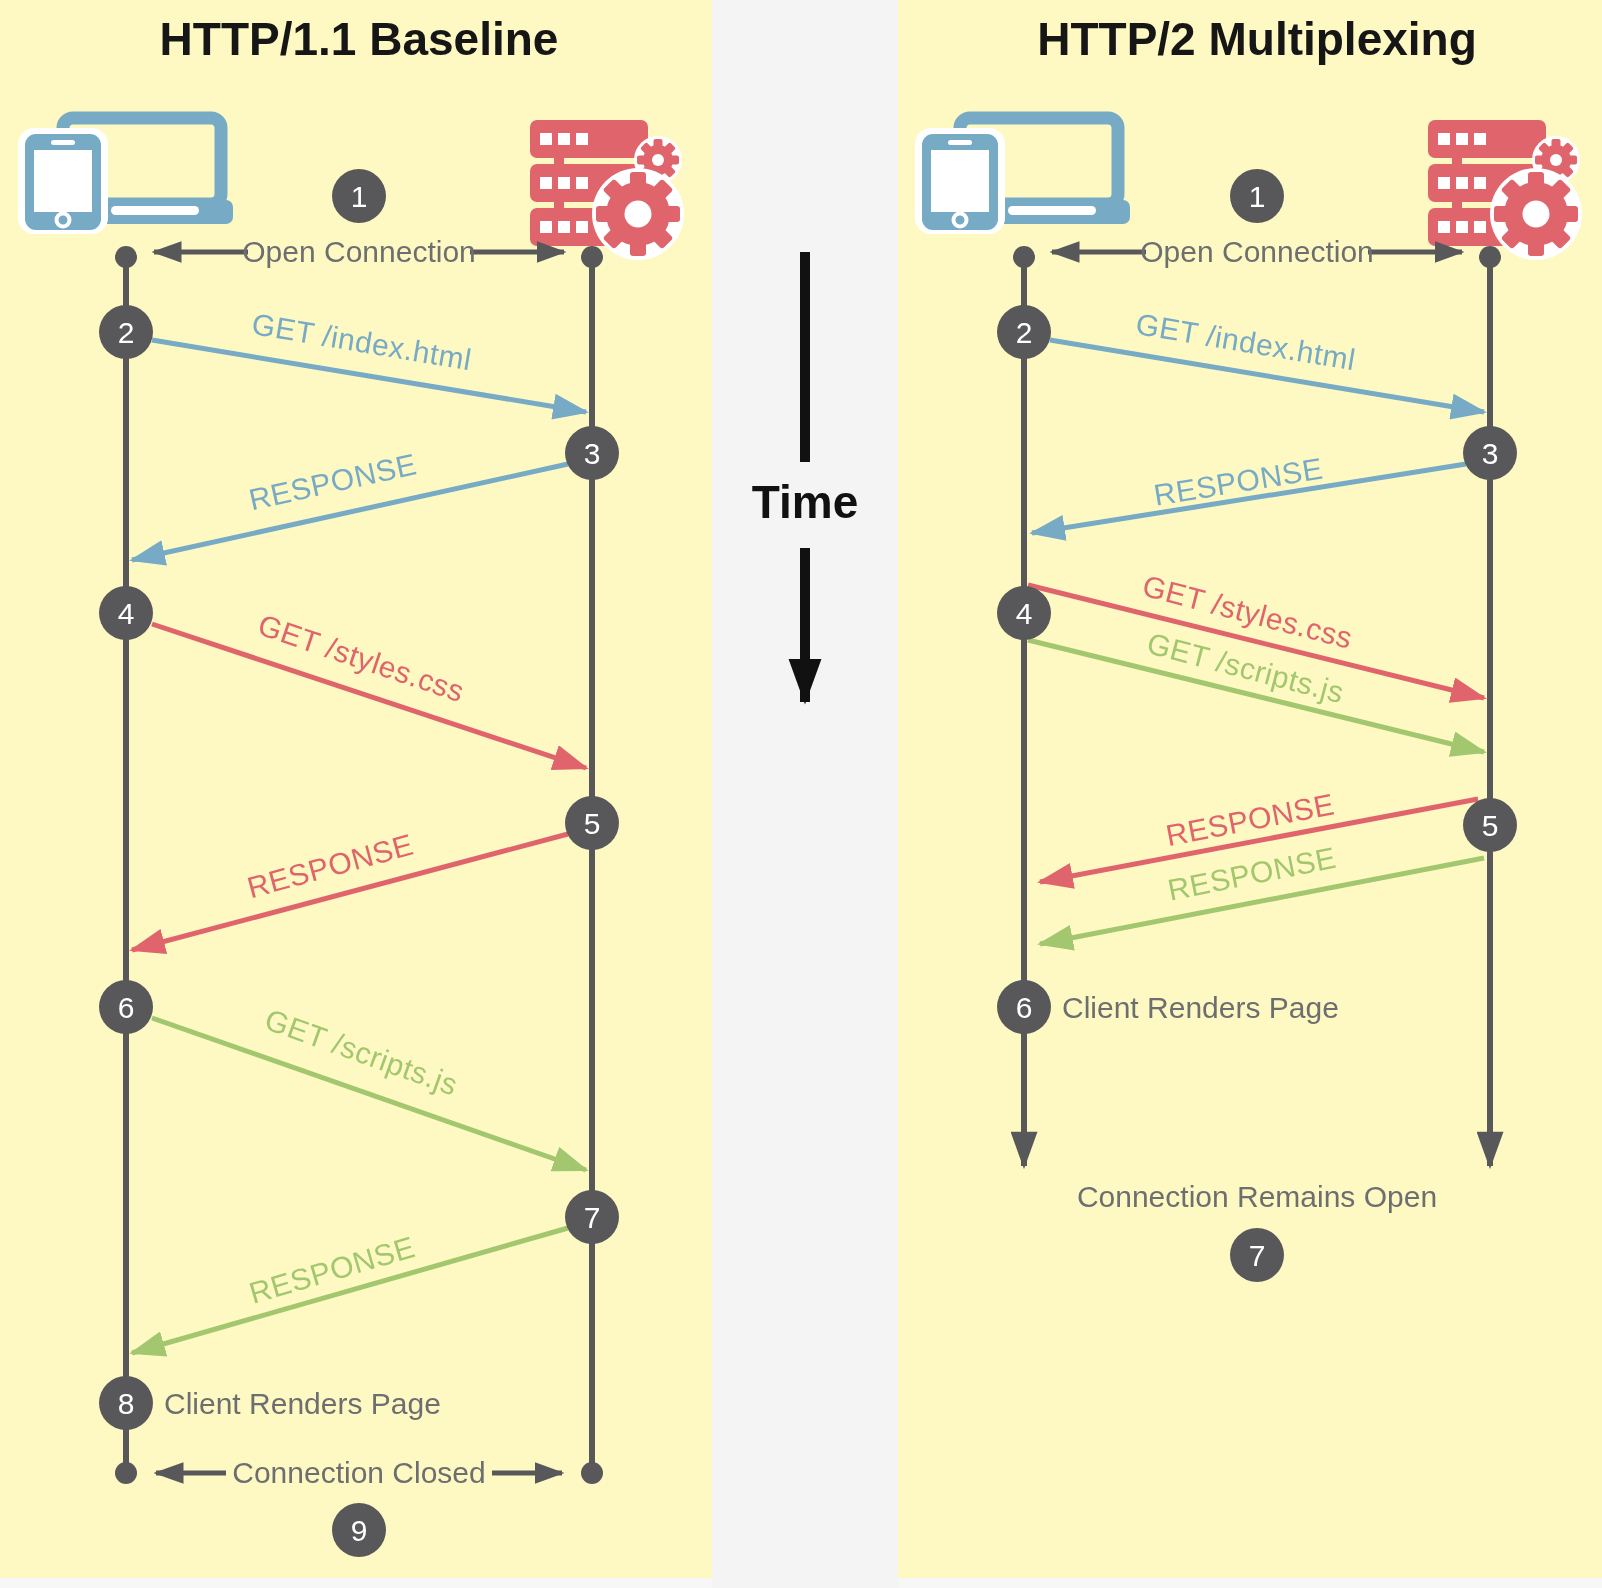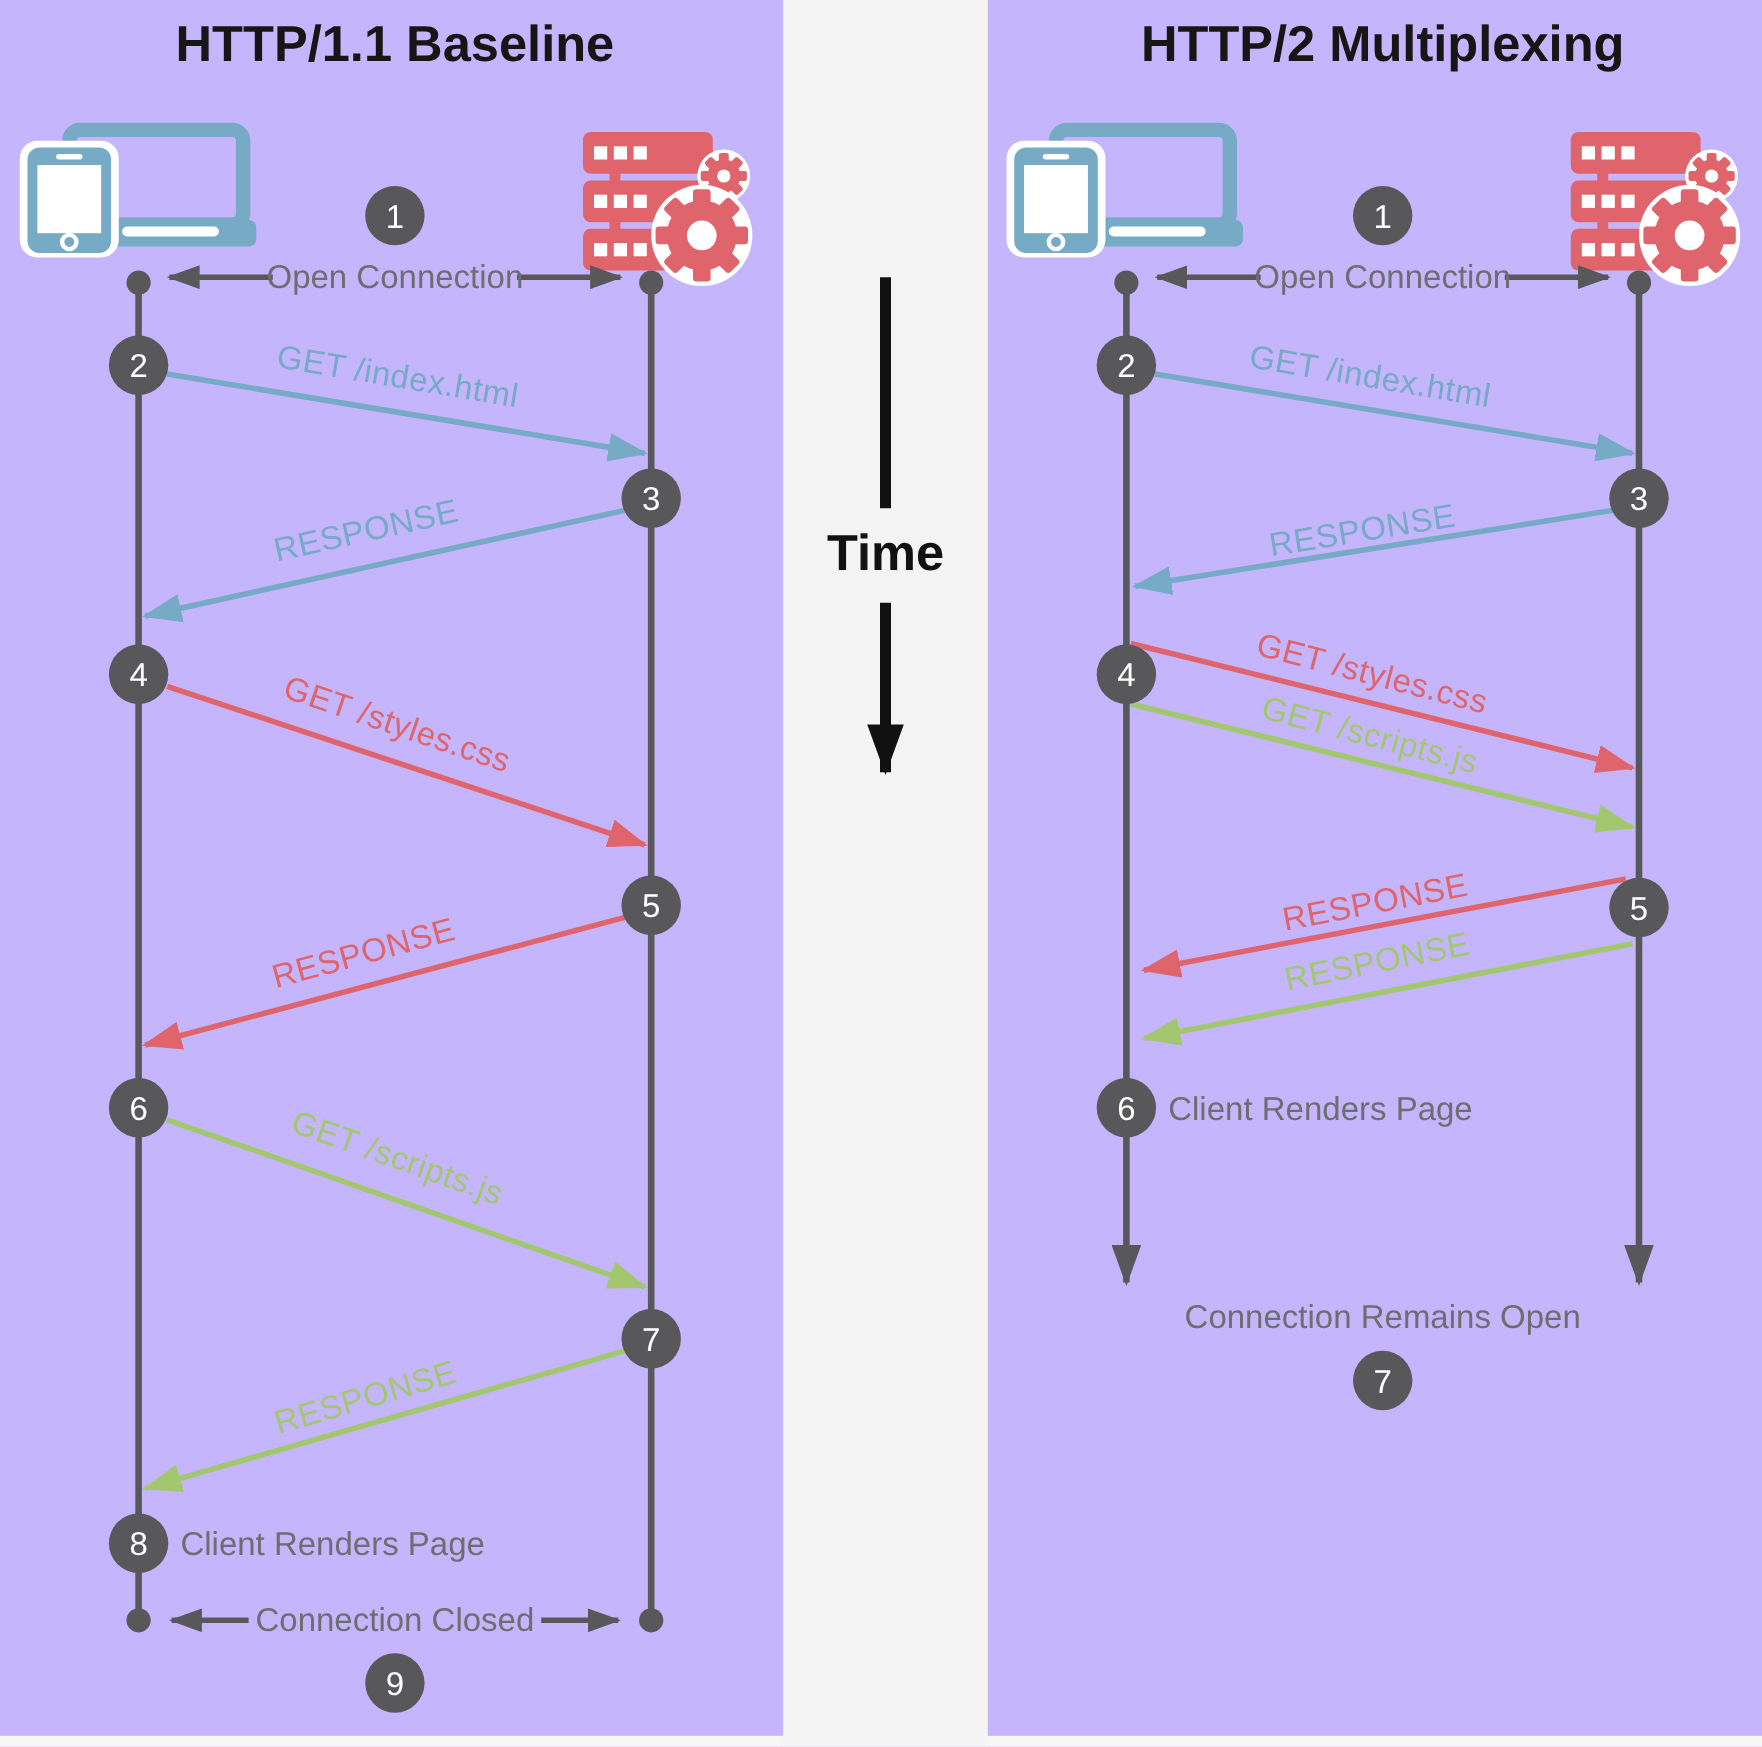--- a/index.html
+++ b/index.html
@@ -1,16 +1,16 @@
 <!DOCTYPE html>
 <html><head>
 <meta charset="utf-8">
 <style>
   html,body{margin:0;padding:0;background:#fff;}
-  #stage{position:relative;width:1602px;height:1588px;background:#c4b5fd;overflow:hidden;}
+  #stage{position:relative;width:1602px;height:1588px;background:#fef9c3;overflow:hidden;}
   svg{position:absolute;left:0;top:0;}
   svg text{font-family:"Liberation Sans", sans-serif;}
   .title{font-size:46px;font-weight:bold;fill:#161616;text-anchor:middle;}
   .num{font-size:30px;fill:#ffffff;text-anchor:middle;}
   .glabel{font-size:30px;fill:#6D6E70;}
   .gmid{text-anchor:middle;}
   .alabel{font-size:30px;text-anchor:middle;letter-spacing:.5px;}
   .tblue{fill:#76AAC5;} .tred{fill:#E0646C;} .tgreen{fill:#A3C76F;}
   .lifeline{stroke:#58585A;stroke-width:6;fill:none;}
   .dot{fill:#58585A;}

